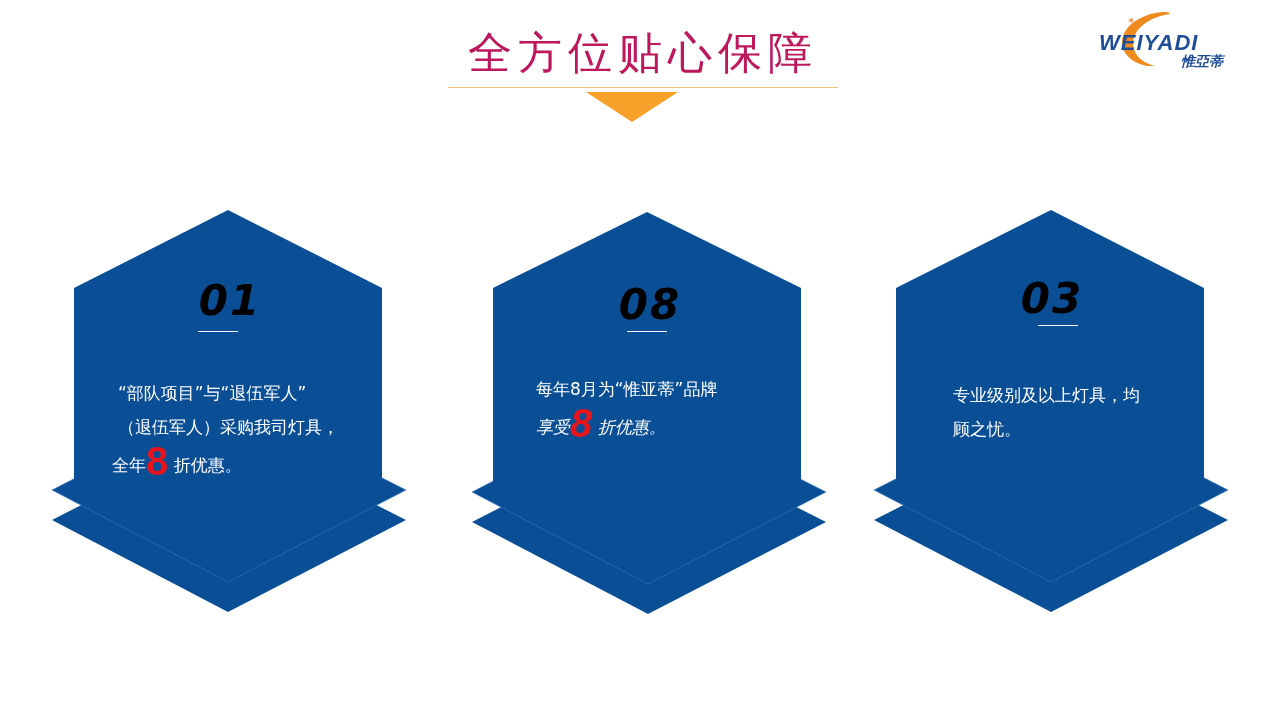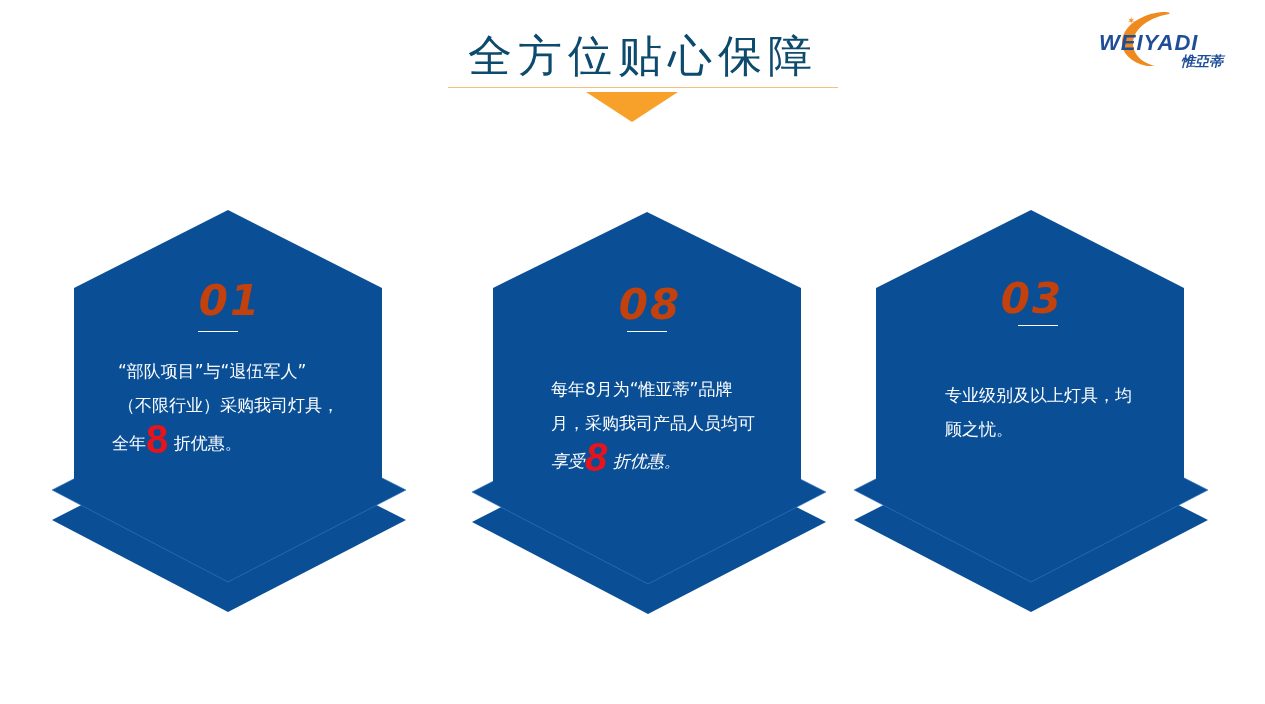--- a/index.html
+++ b/index.html
@@ -3,41 +3,41 @@
 <meta charset="utf-8">
 <style>
   html, body { margin: 0; padding: 0; }
   body {
     width: 1265px; height: 704px; position: relative; overflow: hidden;
     background: #ffffff;
     font-family: "DejaVu Sans", "Liberation Sans", sans-serif;
   }
   .title {
     position: absolute; left: 448px; top: 26px; width: 390px; text-align: center;
-    font-size: 44px; color: #0c4a6e; letter-spacing: 6px; line-height: 60px;
-    font-family: Liberation Sans, sans-serif;
+    font-size: 44px; color: #be185d; letter-spacing: 6px; line-height: 60px;
+    font-family: Liberation Mono, monospace;
   }
   .title-line {
     position: absolute; left: 448px; top: 87px; width: 390px; height: 1px;
     background: #f2c27a;
   }
   .title-arrow {
     position: absolute; left: 586px; top: 92px; width: 0; height: 0;
     border-left: 46px solid transparent; border-right: 46px solid transparent;
     border-top: 30px solid #f8a12a;
   }
   .logo {
     position: absolute; left: 1095px; top: 4px; width: 165px; height: 70px;
   }
   .card { position: absolute; top: 208px; width: 360px; height: 410px; }
   .card svg.shape { position: absolute; left: 0; top: 0; }
   .card .num {
     position: absolute; left: 0; width: 100%; text-align: center;
     font-family: "DejaVu Sans", sans-serif; font-weight: bold; font-style: italic;
-    font-size: 42px; color: #c2410c; letter-spacing: 2px;
+    font-size: 42px; color: #000000; letter-spacing: 2px;
   }
   .card .num-line {
     position: absolute; height: 1px; width: 40px; background: #ffffff;
   }
   .card .text {
     position: absolute; color: #ffffff; font-size: 17px; line-height: 34px;
     font-family: "DejaVu Sans", sans-serif;
   }
   .eight {
     color: #e8141c; font-family: "Liberation Sans", sans-serif; font-weight: bold;
@@ -61,51 +61,50 @@
 </div>
 
 <div class="card" style="left:50px;">
   <svg class="shape" width="360" height="410" viewBox="0 0 360 410">
     <polygon points="2,312 178,222 356,312 178,404" fill="#0a4f96"></polygon>
     <polygon points="2,282 178,192 356,282 178,374" fill="#0a4f96" stroke="#3a7bc4" stroke-width="0.6"></polygon>
     <polygon points="178,2 332,80 332,282 24,282 24,80" fill="#0a4f96"></polygon>
   </svg>
   <div class="num" style="top:68px;">01</div>
   <div class="num-line" style="left:148px; top:123px;"></div>
-  <div class="text" style="left:68px; top:146px; width:260px;">
+  <div class="text" style="left:68px; top:168px; width:260px;">
     <div>“部队项目”与“退伍军人”</div>
-    <div>（不限行业）采购我司灯具，</div>
+    <div>（退伍军人）采购我司灯具，</div>
     <div style="margin-left:-6px;">
       <span>全年</span><span class="eight">8</span><span> 折优惠。</span>
     </div>
   </div>
 </div>
 
 <div class="card" style="left:470px;">
   <svg class="shape" width="360" height="410" viewBox="0 0 360 410">
     <polygon points="2,314 178,224 356,314 178,406" fill="#0a4f96"></polygon>
     <polygon points="2,284 178,194 356,284 178,376" fill="#0a4f96" stroke="#3a7bc4" stroke-width="0.6"></polygon>
     <polygon points="177,4 331,80 331,284 23,284 23,80" fill="#0a4f96"></polygon>
   </svg>
   <div class="num" style="top:72px;">08</div>
   <div class="num-line" style="left:157px; top:123px;"></div>
-  <div class="text" style="left:81px; top:164px; width:260px;">
+  <div class="text" style="left:66px; top:164px; width:260px;">
     <div>每年8月为“惟亚蒂”品牌</div>
-    <div>月，采购我司产品人员均可</div>
     <div style="font-style:italic;">
       <span>享受</span><span class="eight">8</span><span> 折优惠。</span>
     </div>
   </div>
 </div>
 
-<div class="card" style="left:852px;">
+<div class="card" style="left:872px;">
   <svg class="shape" width="360" height="410" viewBox="0 0 360 410">
     <polygon points="2,312 179,222 356,312 179,404" fill="#0a4f96"></polygon>
     <polygon points="2,282 179,192 356,282 179,374" fill="#0a4f96" stroke="#3a7bc4" stroke-width="0.6"></polygon>
     <polygon points="179,2 332,80 332,282 24,282 24,80" fill="#0a4f96"></polygon>
   </svg>
   <div class="num" style="top:66px;">03</div>
   <div class="num-line" style="left:166px; top:117px;"></div>
-  <div class="text" style="left:81px; top:170px; width:260px;margin-left:12px;">
+  <div class="text" style="left:81px; top:170px; width:260px;">
     <div>专业级别及以上灯具，均</div>
     <div>顾之忧。</div>
   </div>
 </div>
 
 </body></html>

